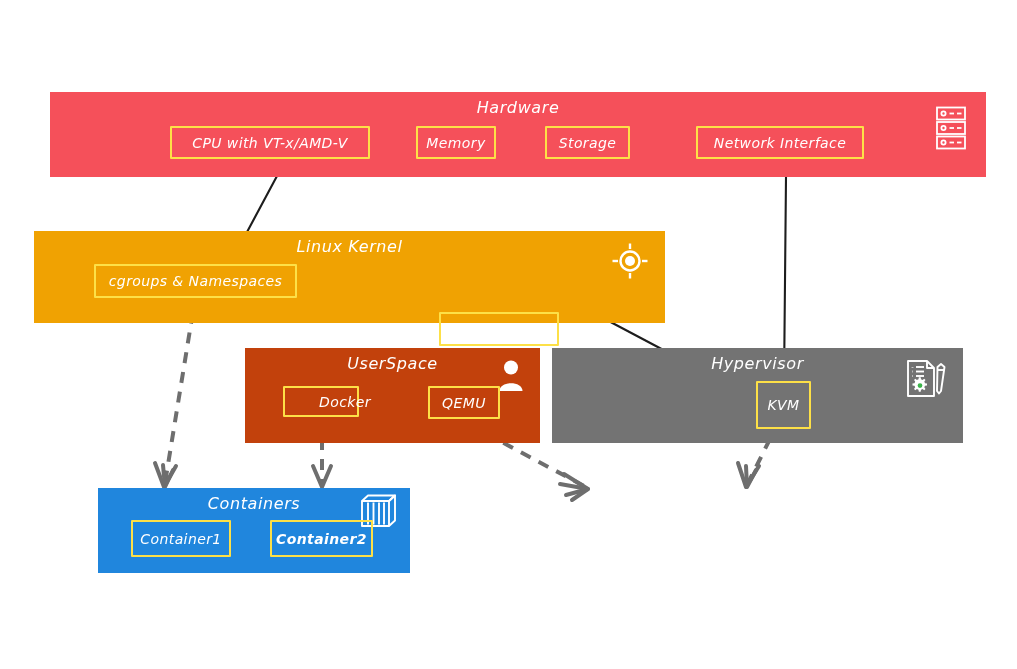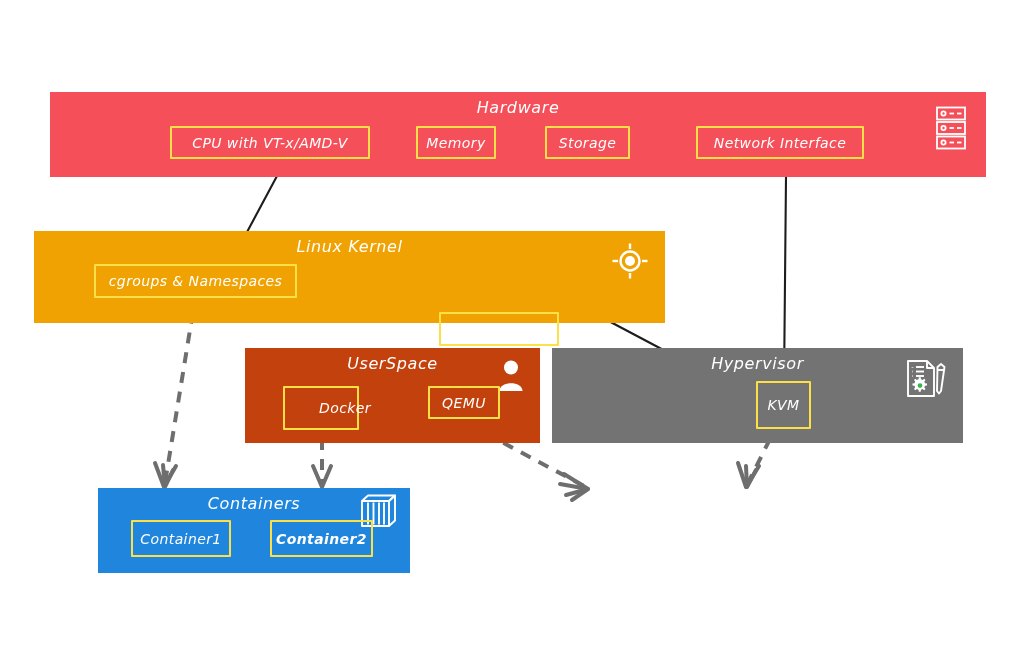--- a/index.html
+++ b/index.html
@@ -172,21 +172,21 @@
   </div>
 
   <div class="layer" style="left:245px; top:348px; width:295px; height:95px; background:#c2410c;">
     <div class="layer-title">UserSpace</div>
     <span class="layer-icon" style="right:16px; top:11px;">
       <svg width="26" height="34" viewBox="0 0 26 34">
         <circle cx="13" cy="8.5" r="7" fill="#ffffff"></circle>
         <path d="M1.5,32 C1.5,21.5 24.5,21.5 24.5,32 Z" fill="#ffffff"></path>
       </svg>
     </span>
-    <div class="node" style="left:38px; top:38px; width:76px; height:44px;padding-left:48px;">Docker</div>
+    <div class="node" style="left:38px; top:38px; width:76px; height:31px;padding-left:48px;">Docker</div>
     <div class="node" style="left:183px; top:38px; width:72px; height:33px;">QEMU</div>
   </div>
 
   <div class="layer" style="left:552px; top:348px; width:411px; height:95px; background:#737373;">
     <div class="layer-title">Hypervisor</div>
     <span class="layer-icon" style="right:16px; top:10px;">
       <svg width="42" height="42" viewBox="0 0 42 42">
         <g stroke="#ffffff" stroke-width="1.9" fill="none" stroke-linejoin="round">
           <path d="M3,3 H22 L29,10 V38 H3 Z"></path>
           <path d="M22,3 V10 H29"></path>

